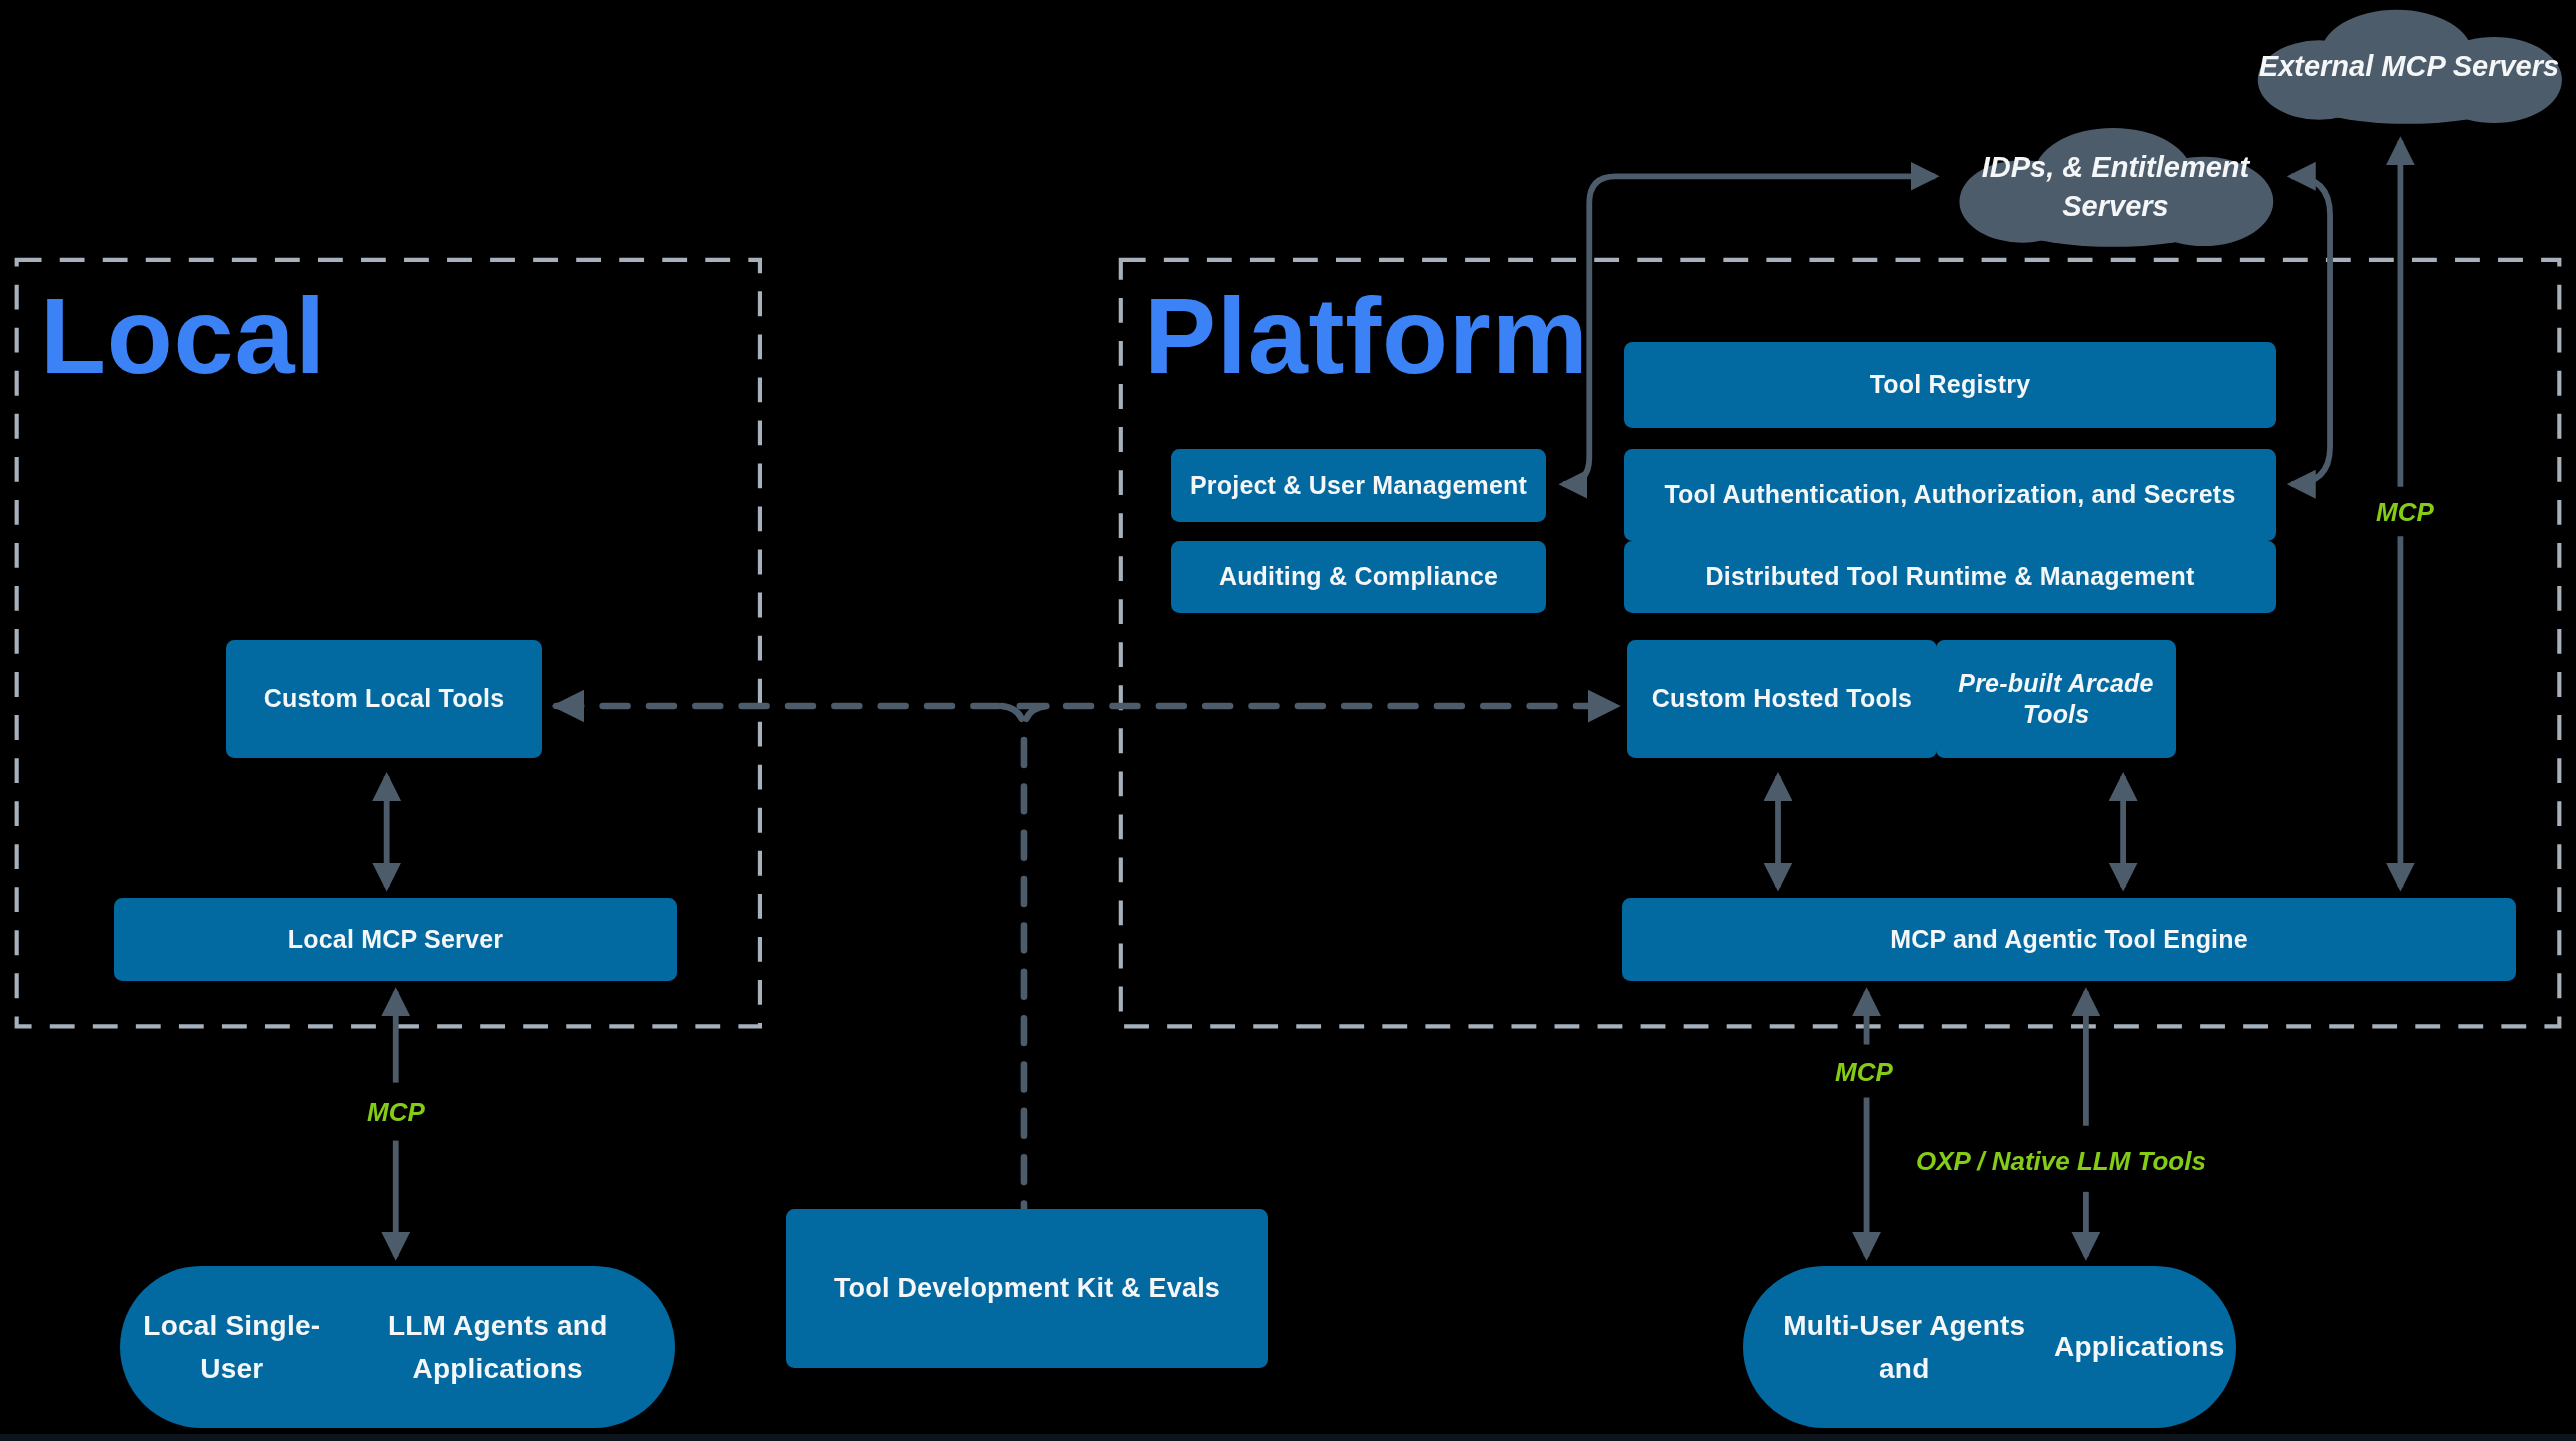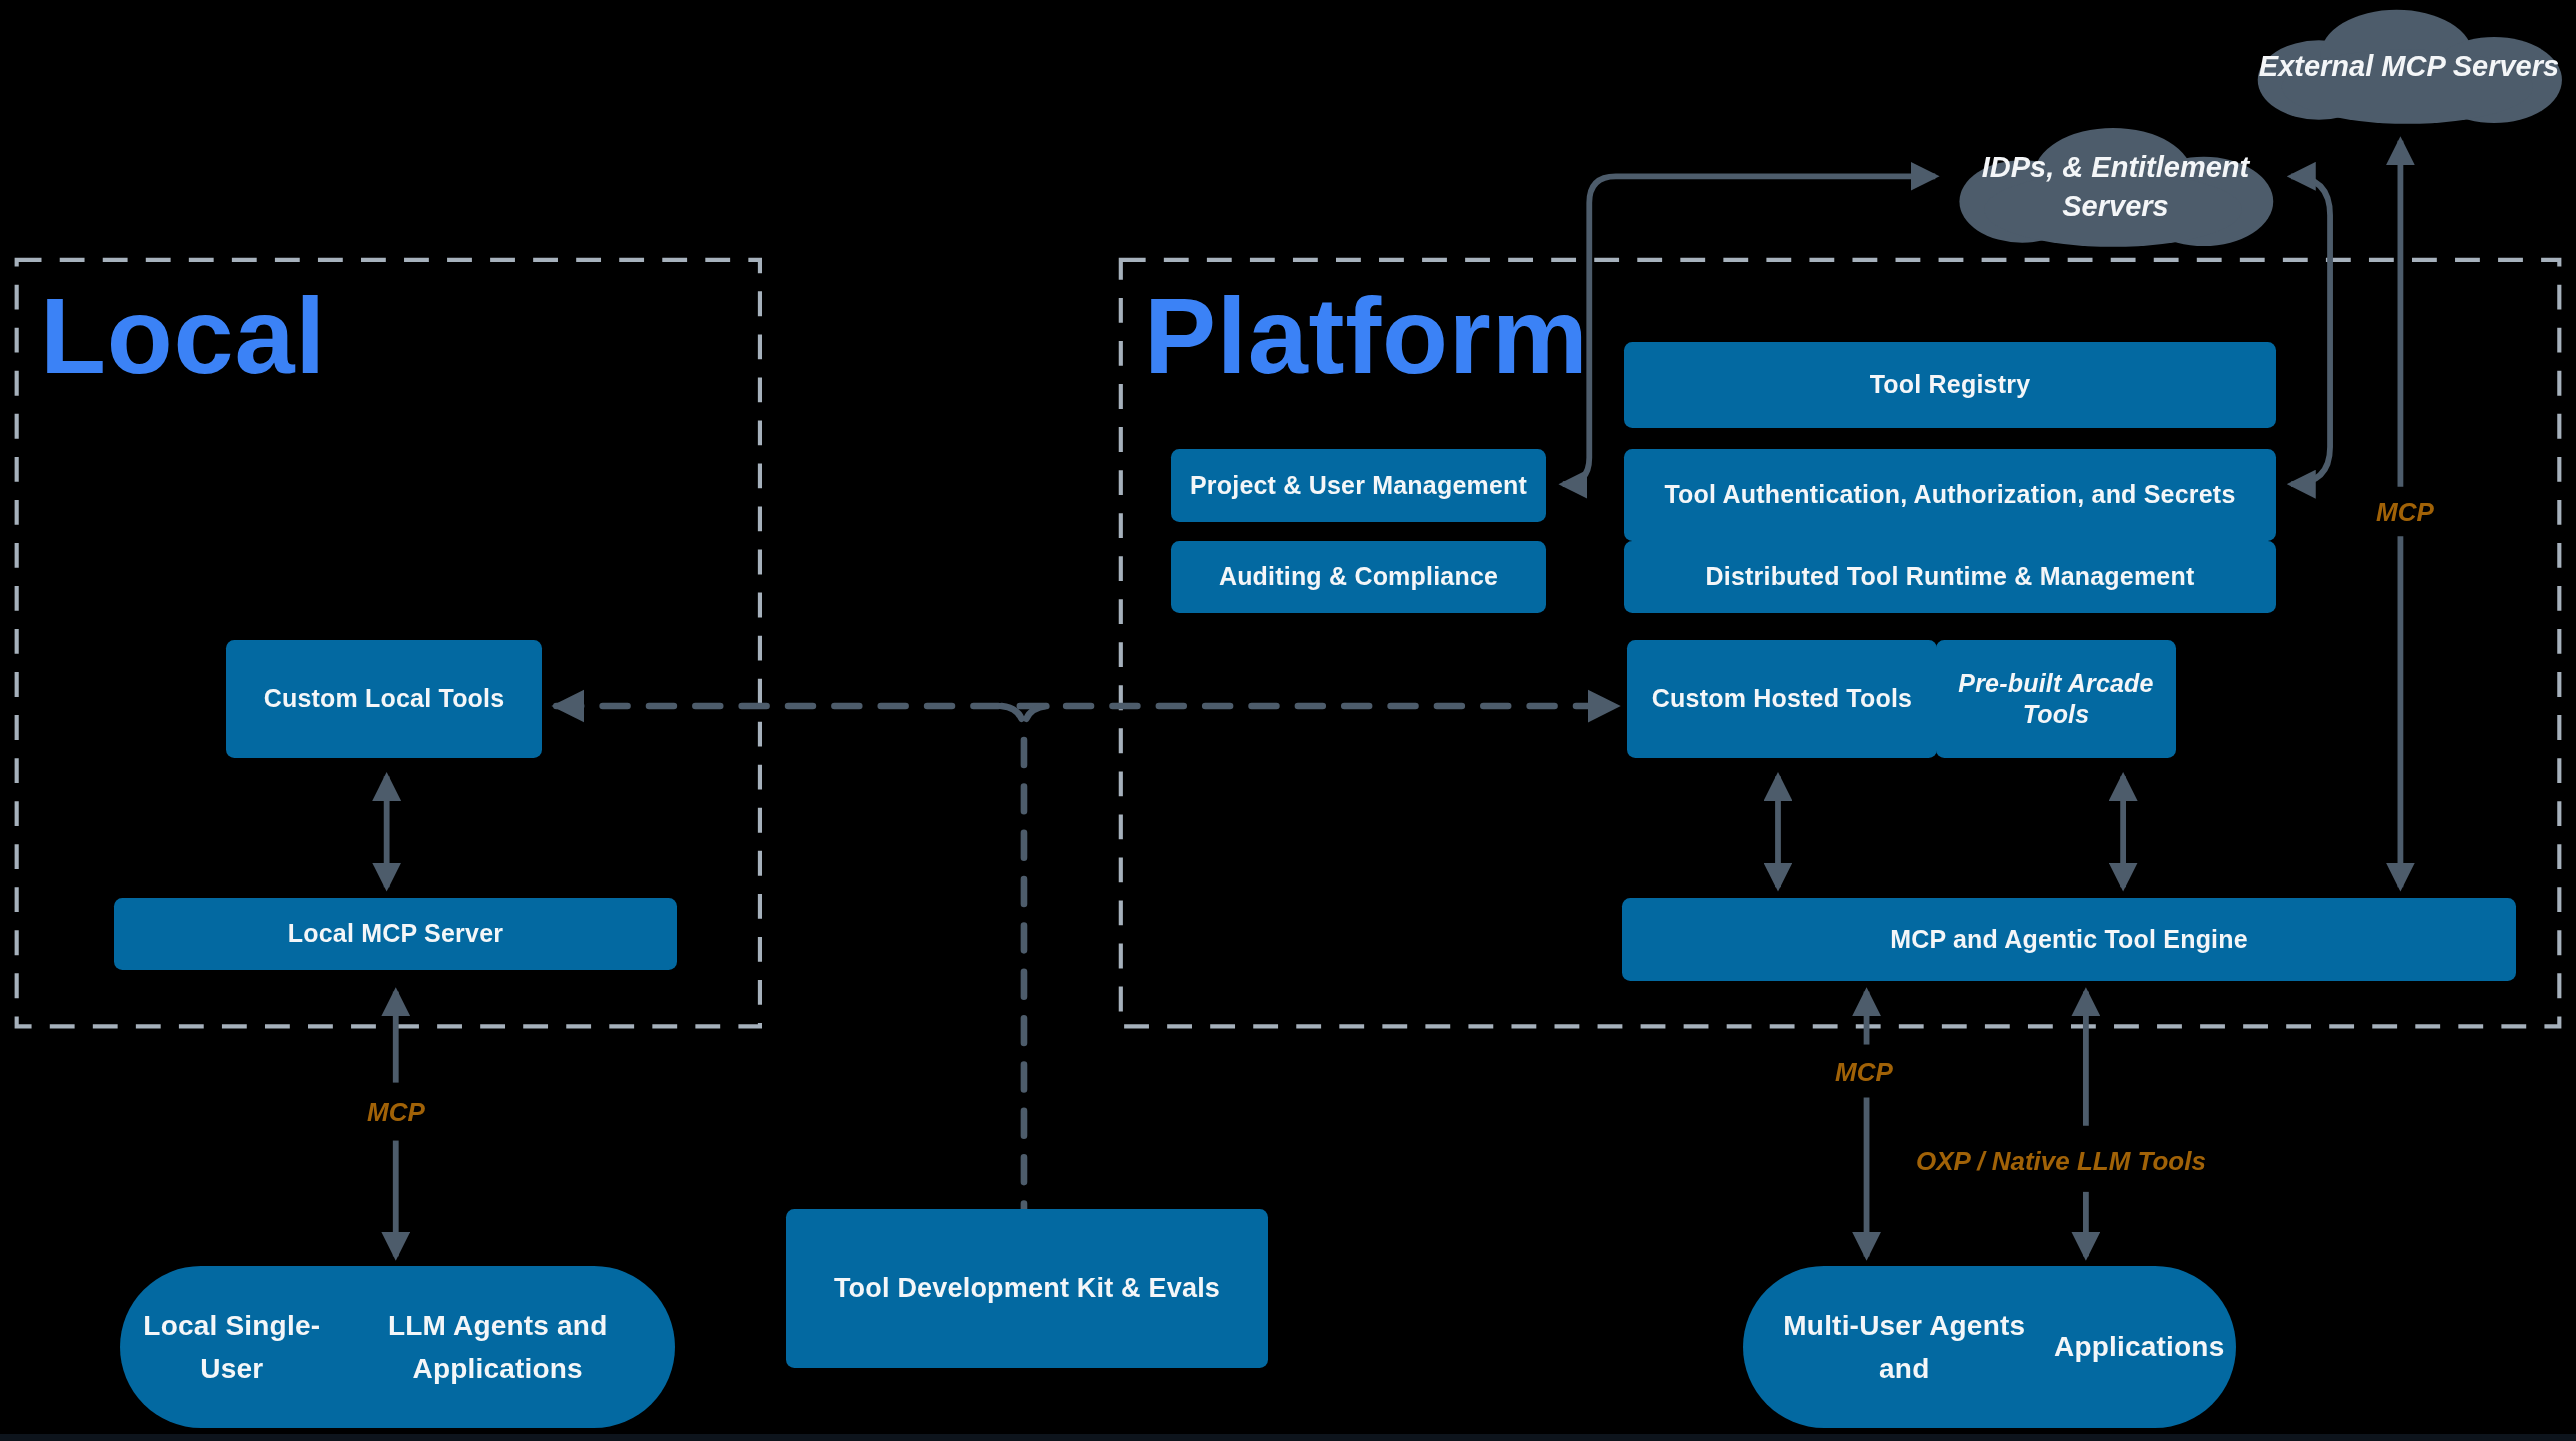--- a/index.html
+++ b/index.html
@@ -45,21 +45,21 @@
   }
   .zone-title {
     position: absolute;
     color: #3b82f6;
     font-size: 108px;
     font-weight: 700;
     letter-spacing: 0.8px;
   }
   .edge-label {
     position: absolute;
-    color: #a16207;
+    color: #84cc16;
     font-size: 26px;
     font-weight: 700;
     font-style: italic;
     transform: translate(-50%, -50%);
     white-space: nowrap;
   }
   .cloud {
     position: absolute;
   }
   .cloud svg {
@@ -173,21 +173,21 @@
   <div class="node" style="left:1624px; top:541px; width:652px; height:72px;">Distributed Tool Runtime &amp; Management</div>
 
   <div class="node" style="left:1627px; top:640px; width:310px; height:118px;">Custom Hosted Tools</div>
 
   <div class="node" style="left:1936px; top:640px; width:240px; height:118px;font-style:italic;">Pre-built Arcade Tools</div>
 
   <div class="node" style="left:1622px; top:898px; width:894px; height:83px;">MCP and Agentic Tool Engine</div>
 
   <div class="node" style="left:226px; top:640px; width:316px; height:118px;">Custom Local Tools</div>
 
-  <div class="node" style="left:114px; top:898px; width:563px; height:72px;">Local MCP Server</div>
+  <div class="node" style="left:114px; top:898px; width:563px; height:83px;">Local MCP Server</div>
 
   <div class="node pill" style="left:120px; top:1266px; width:555px; height:162px;">
     <span>Local Single-User</span>
     <span>LLM Agents and Applications</span>
   </div>
 
   <div class="node" style="left:786px; top:1209px; width:482px; height:159px; font-size:27px;">Tool Development Kit &amp; Evals</div>
 
   <div class="node pill" style="left:1743px; top:1266px; width:493px; height:162px;">
     <span>Multi-User Agents and</span>

